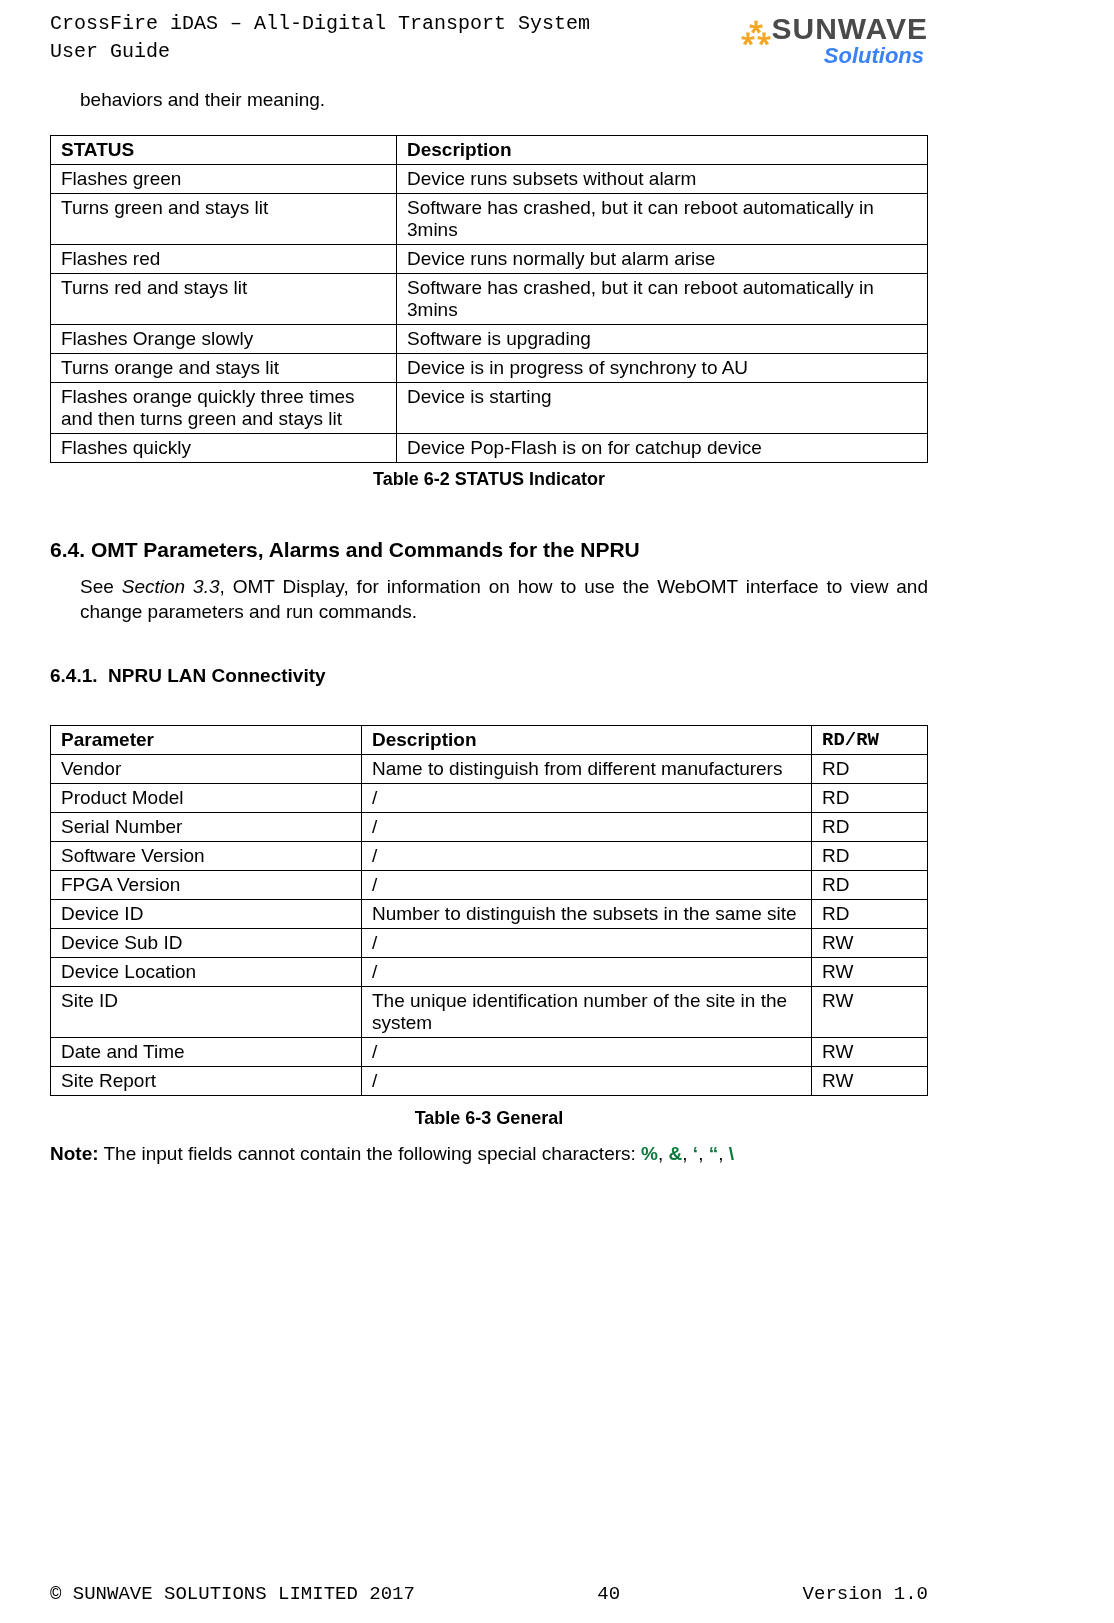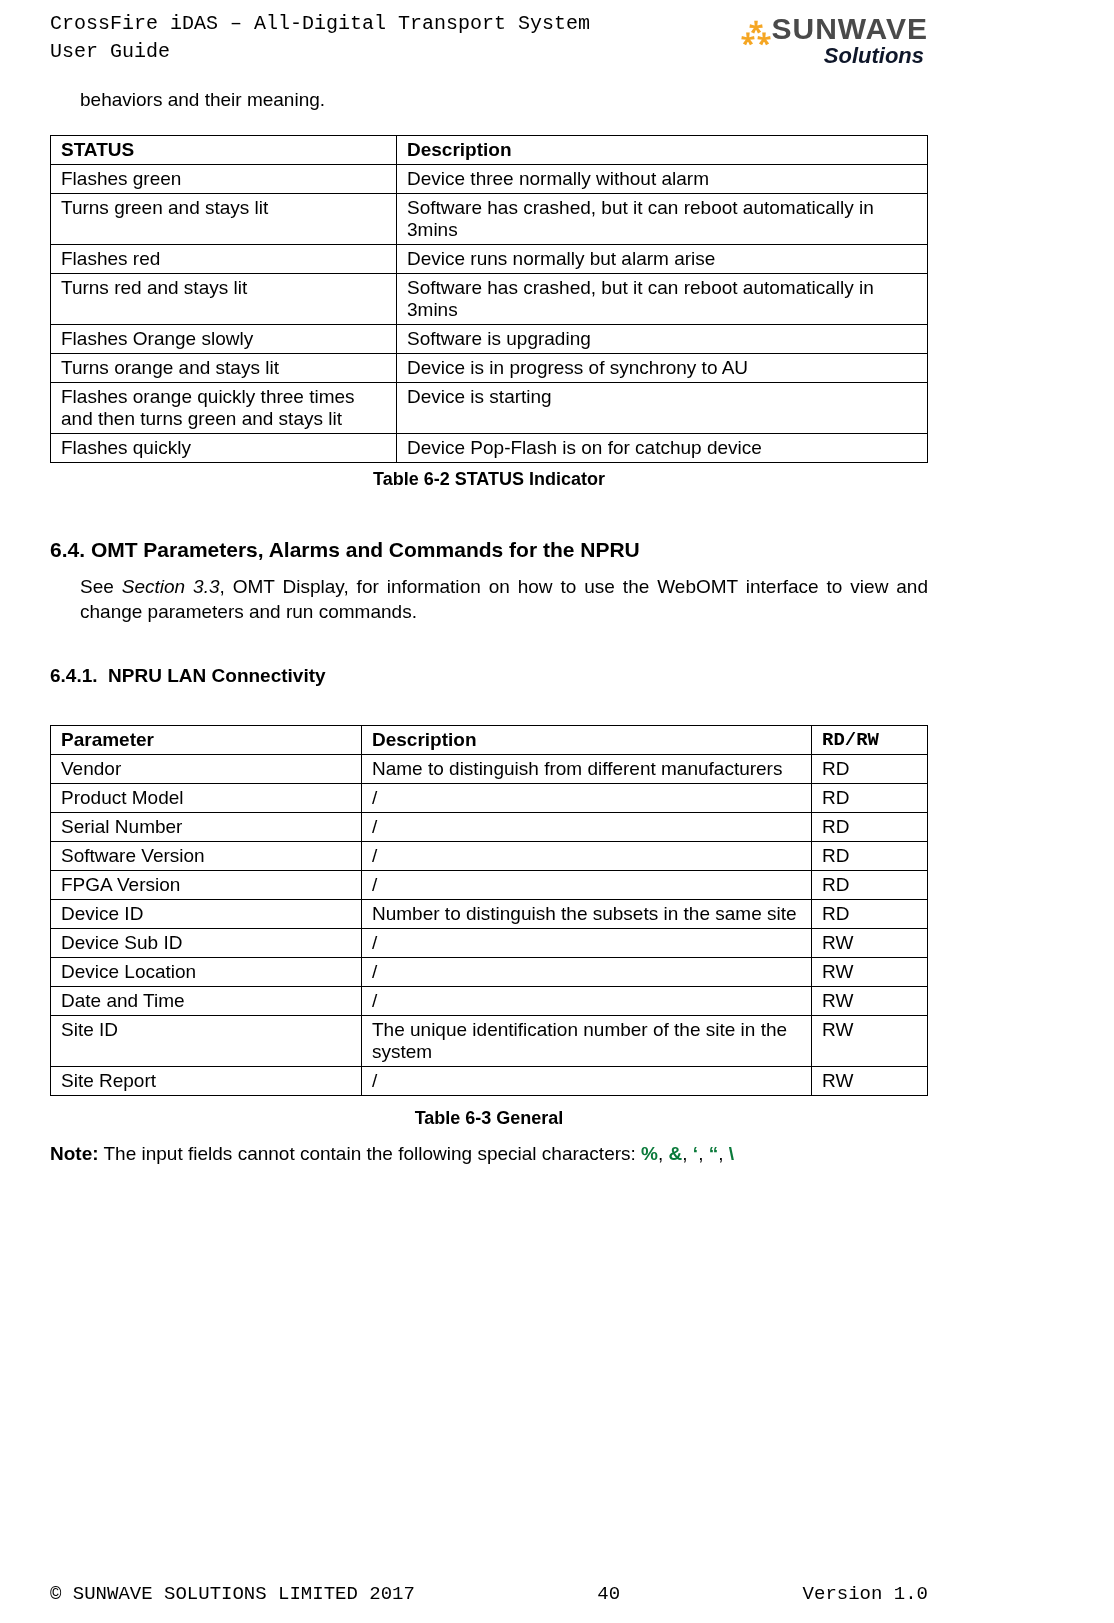--- a/index.html
+++ b/index.html
@@ -40,21 +40,21 @@
   }
   .logo-main .sun-icon {
     color: #f5a623;
     font-size: 26px;
     vertical-align: middle;
   }
   .logo-sub {
     font-family: Arial, sans-serif;
     font-size: 22px;
     font-style: italic;
-    color: #0f172a;
+    color: #3b82f6;
     font-weight: bold;
     margin-top: -6px;
     padding-right: 4px;
   }
   .body-text {
     font-size: 19px;
     line-height: 1.35;
     margin: 18px 0 8px 30px;
   }
   table.data {
@@ -136,21 +136,21 @@
   <div class="body-text">behaviors and their meaning.</div>
 
   <table class="data">
     <tbody>
         <tr>
       <th class="col-status">STATUS</th>
       <th>Description</th>
     </tr>
     <tr>
           <td>Flashes green</td>
-          <td>Device three normally without alarm</td>
+          <td>Device runs subsets without alarm</td>
         </tr>
     <tr>
           <td>Turns green and stays lit</td>
           <td>Software has crashed, but it can reboot automatically in 3mins</td>
         </tr>
     <tr>
           <td>Flashes red</td>
           <td>Device runs normally but alarm arise</td>
         </tr>
     <tr>
@@ -229,27 +229,27 @@
           <td>Device Sub ID</td>
           <td>/</td>
           <td>RW</td>
         </tr>
     <tr>
           <td>Device Location</td>
           <td>/</td>
           <td>RW</td>
         </tr>
     <tr>
-          <td>Date and Time</td>
-          <td>/</td>
-          <td>RW</td>
-        </tr>
-    <tr>
           <td>Site ID</td>
           <td>The unique identification number of the site in the system</td>
+          <td>RW</td>
+        </tr>
+    <tr>
+          <td>Date and Time</td>
+          <td>/</td>
           <td>RW</td>
         </tr>
     <tr>
           <td>Site Report</td>
           <td>/</td>
           <td>RW</td>
         </tr>
   </tbody>
     </table>
   <div class="caption" style="margin-top:12px;">Table 6-3 General</div>

